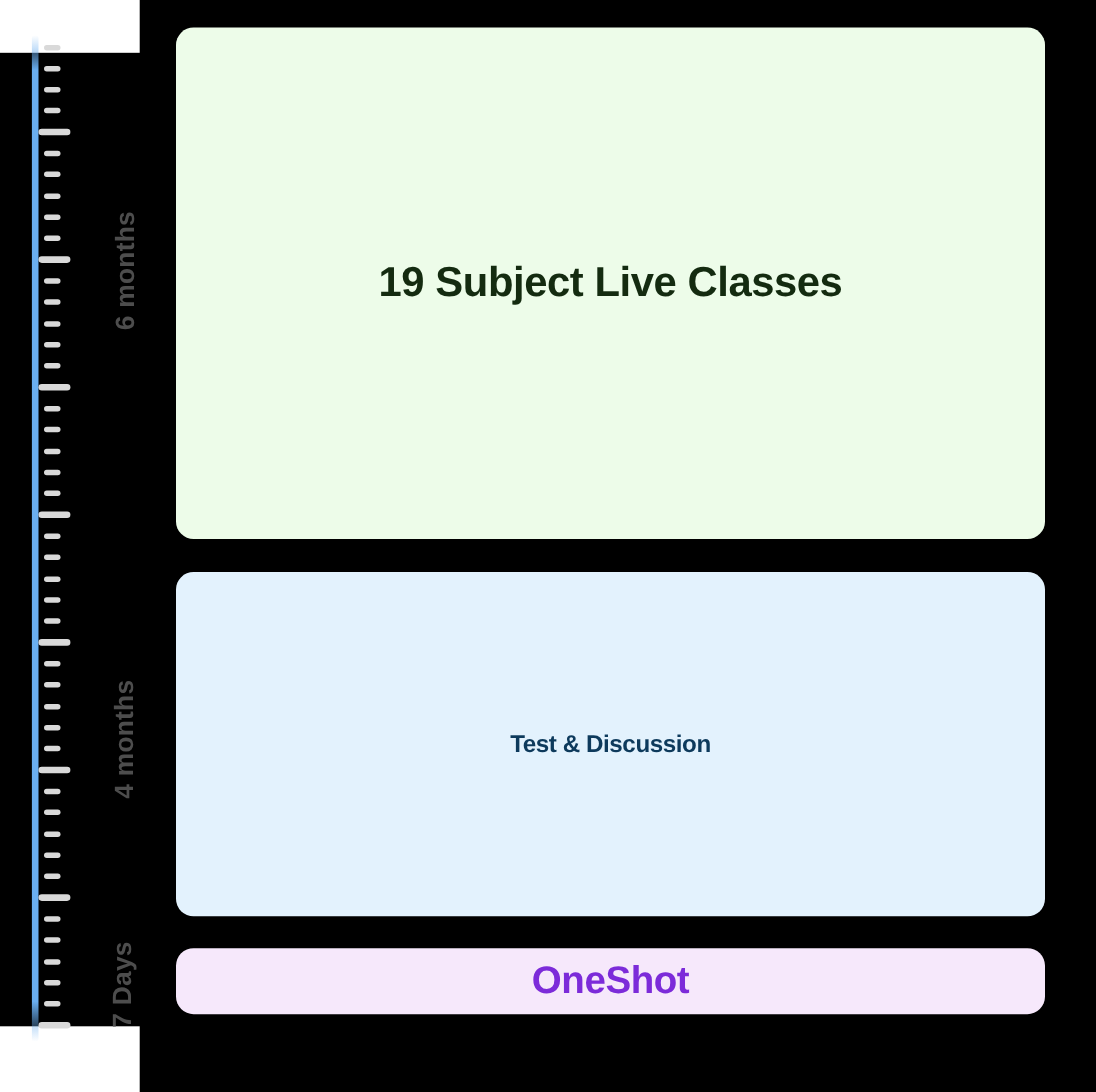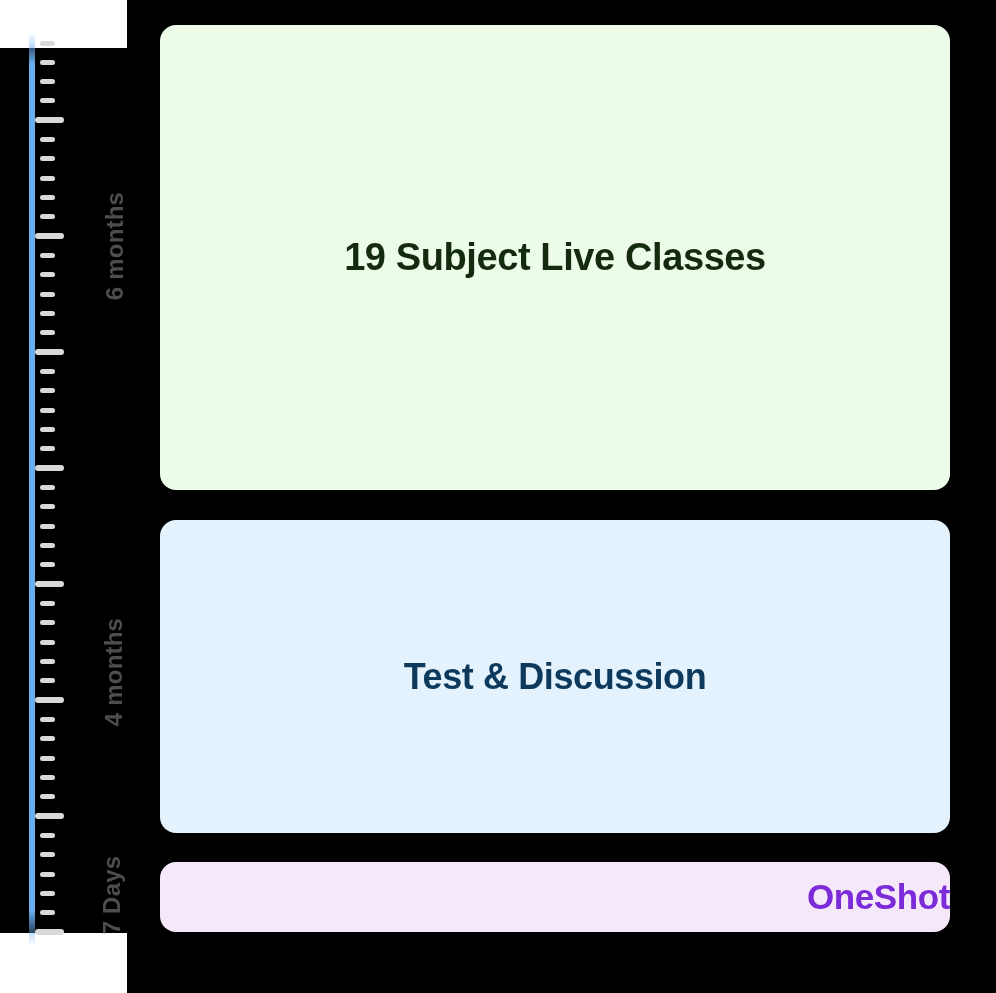--- a/index.html
+++ b/index.html
@@ -66,23 +66,23 @@
     align-items: center;
     justify-content: center;
     text-align: center;
   }
   .card .card-title {
     font-weight: 700;
     letter-spacing: -0.4px;
   }
   #card0 { top: 25px;  height: 465px; }
   #card1 { top: 520px; height: 313px; }
-  #card2 { top: 862px; height: 70px; justify-content: flex-end;  }
+  #card2 { top: 862px; height: 60px;  }
   #card0 .card-title { font-size: 38px; }
-  #card1 .card-title { font-size: 36px; }
+  #card1 .card-title { font-size: 22px; }
   #card2 .card-title { font-size: 35px; }
 
   #dur0 { left: 115px; top: 246px; }
   #dur1 { left: 114px; top: 672px; }
   #dur2 { left: 112px; top: 895px; }
 </style>
 </head>
 <body>
 
 <div class="canvas">

